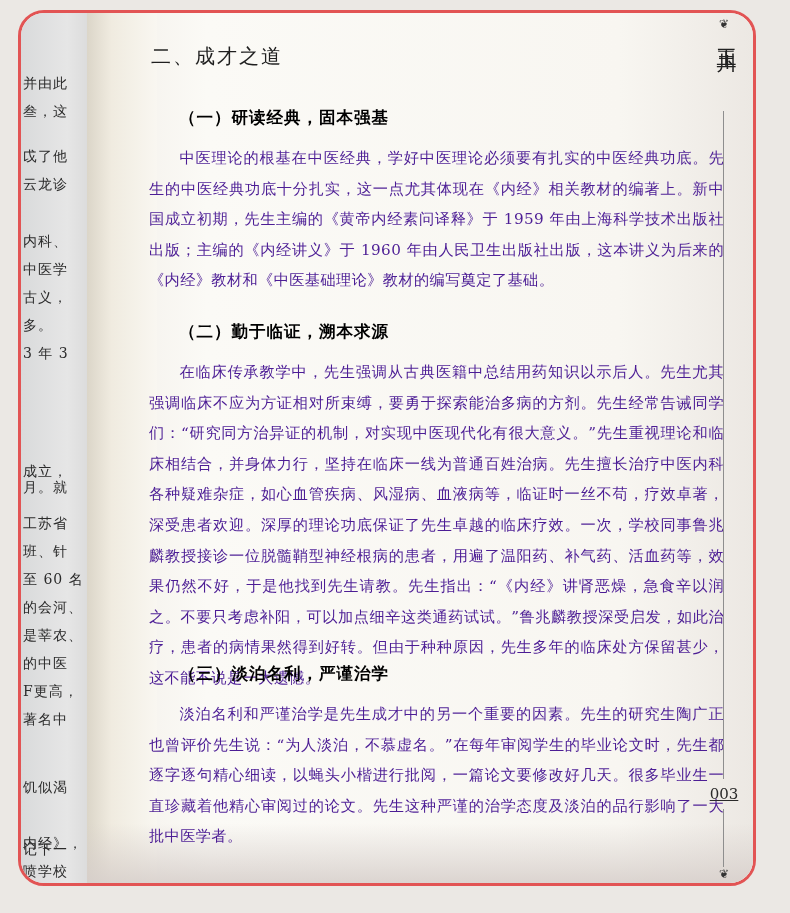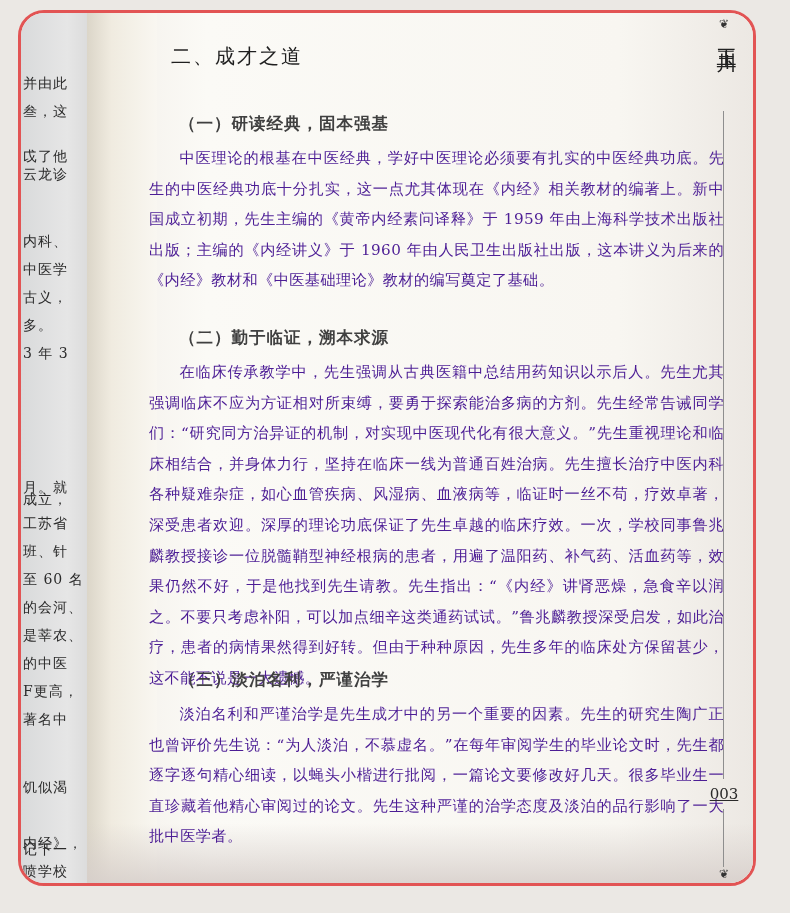--- a/index.html
+++ b/index.html
@@ -57,31 +57,29 @@
     width: 575px;
     color: #262626;
   }
   .chapter-title {
     position: absolute;
     left: 2px; top: 30px;
     font-size: 20px;
     color: #1f1f1f;
     letter-spacing: 2px;
     font-family: "DejaVu Serif", serif;
-    margin-left: 20px;
   }
   .section-title {
     position: absolute;
     left: 30px;
     font-family: "DejaVu Sans", "Liberation Sans", sans-serif;
     font-weight: bold;
     font-size: 16.5px;
-    color: #404040;
+    color: #000000;
     letter-spacing: 1px;
-    margin-top: 6px;
   }
   .para {
     position: absolute;
     left: 0;
     width: 575px;
     font-size: 15.2px;
     line-height: 30.6px;
     text-indent: 2em;
     text-align: justify;
     color: #4c1d95;
@@ -124,28 +122,28 @@
   }
 </style>
 </head>
 <body>
 
 <div class="frame">
   <div class="left-page">
     <span class="frag" style="top:62px">并由此</span>
     <span class="frag" style="top:90px">叁，这</span>
     <span class="frag" style="top:135px">戉了他</span>
-    <span class="frag" style="top:153px">云龙诊</span>
+    <span class="frag" style="top:163px">云龙诊</span>
     <span class="frag" style="top:220px">内科、</span>
     <span class="frag" style="top:248px">中医学</span>
     <span class="frag" style="top:276px">古义，</span>
     <span class="frag" style="top:304px">多。</span>
     <span class="frag" style="top:332px">3 年 3</span>
     <span class="frag" style="top:466px">月。就</span>
-    <span class="frag" style="top:478px">成立，</span>
+    <span class="frag" style="top:450px">成立，</span>
     <span class="frag" style="top:502px">工苏省</span>
     <span class="frag" style="top:530px">班、针</span>
     <span class="frag" style="top:558px">至 60 名</span>
     <span class="frag" style="top:586px">的会河、</span>
     <span class="frag" style="top:614px">是莘农、</span>
     <span class="frag" style="top:642px">的中医</span>
     <span class="frag" style="top:670px">F更高，</span>
     <span class="frag" style="top:698px">著名中</span>
     <span class="frag" style="top:766px">饥似渴</span>
     <span class="frag" style="top:828px">记下一</span>

